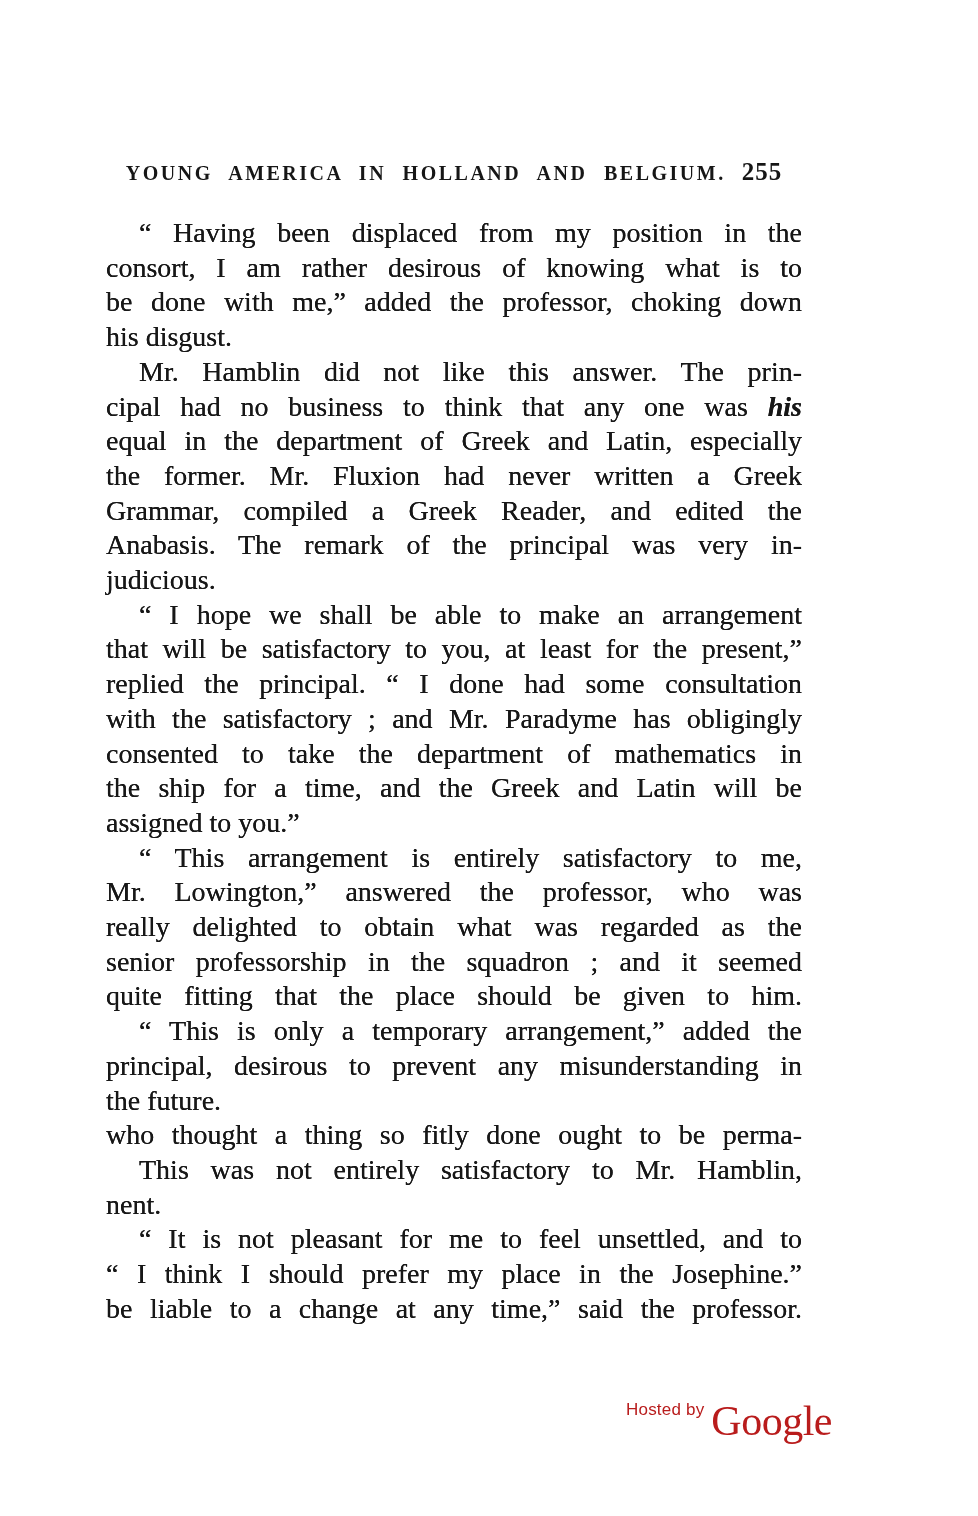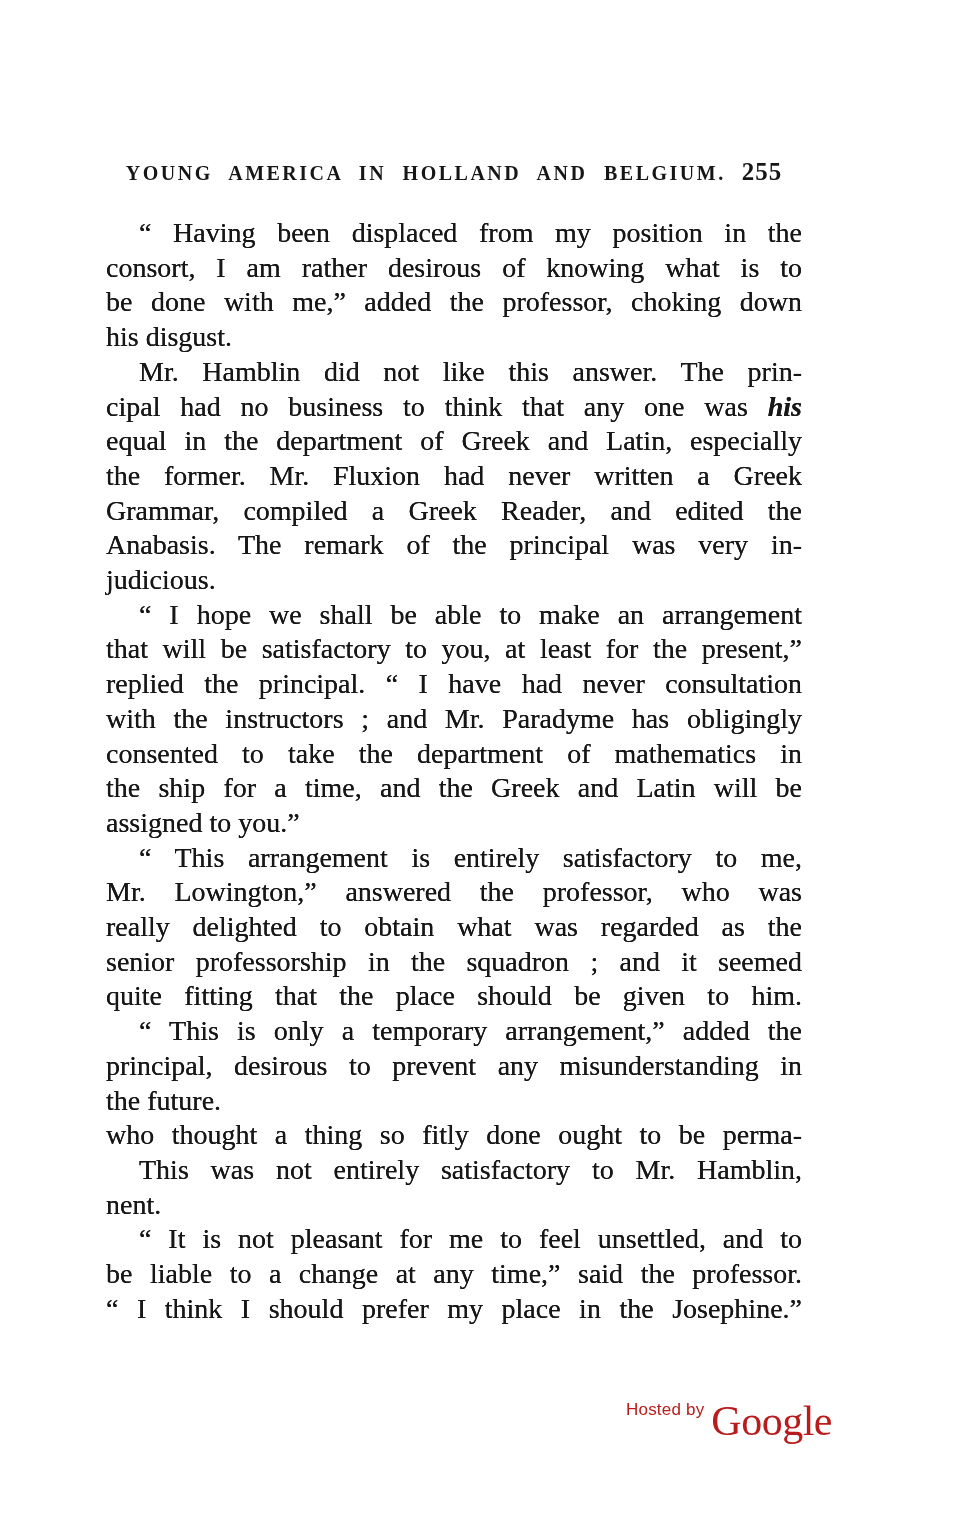--- a/index.html
+++ b/index.html
@@ -105,22 +105,22 @@
         <div class="line">cipal had no business to think that any one was <i>his</i></div>
         <div class="line">equal in the department of Greek and Latin, especially</div>
         <div class="line">the former. Mr. Fluxion had never written a Greek</div>
         <div class="line">Grammar, compiled a Greek Reader, and edited the</div>
         <div class="line">Anabasis. The remark of the principal was very in-</div>
         <div class="line last">judicious.</div>
       </div>
       <div>
         <div class="line first">“ I hope we shall be able to make an arrangement</div>
         <div class="line">that will be satisfactory to you, at least for the present,”</div>
-        <div class="line">replied the principal. “ I have had never consultation</div>
-        <div class="line">with the instructors ; and Mr. Paradyme has obligingly</div>
+        <div class="line">replied the principal. “ I done had some consultation</div>
+        <div class="line">with the satisfactory ; and Mr. Paradyme has obligingly</div>
         <div class="line">consented to take the department of mathematics in</div>
         <div class="line">the ship for a time, and the Greek and Latin will be</div>
         <div class="line last">assigned to you.”</div>
       </div>
       <div>
         <div class="line first">“ This arrangement is entirely satisfactory to me,</div>
         <div class="line">Mr. Lowington,” answered the professor, who was</div>
         <div class="line">really delighted to obtain what was regarded as the</div>
         <div class="line">senior professorship in the squadron ; and it seemed</div>
         <div class="line">quite fitting that the place should be given to him.</div>
@@ -130,22 +130,22 @@
         <div class="line">principal, desirous to prevent any misunderstanding in</div>
         <div class="line last">the future.</div>
       </div>
       <div>
         <div class="line">who thought a thing so fitly done ought to be perma-</div>
         <div class="line first">This was not entirely satisfactory to Mr. Hamblin,</div>
         <div class="line last">nent.</div>
       </div>
       <div>
         <div class="line first">“ It is not pleasant for me to feel unsettled, and to</div>
+        <div class="line">“ I think I should prefer my place in the Josephine.”</div>
         <div class="line">be liable to a change at any time,” said the professor.</div>
-        <div class="line">“ I think I should prefer my place in the Josephine.”</div>
       </div>
     </div>
 
   <div class="scan-footer">
     <span class="hosted-by">Hosted by</span>
     <span class="google-logo">Google</span>
   </div>
 
 </div>
 

